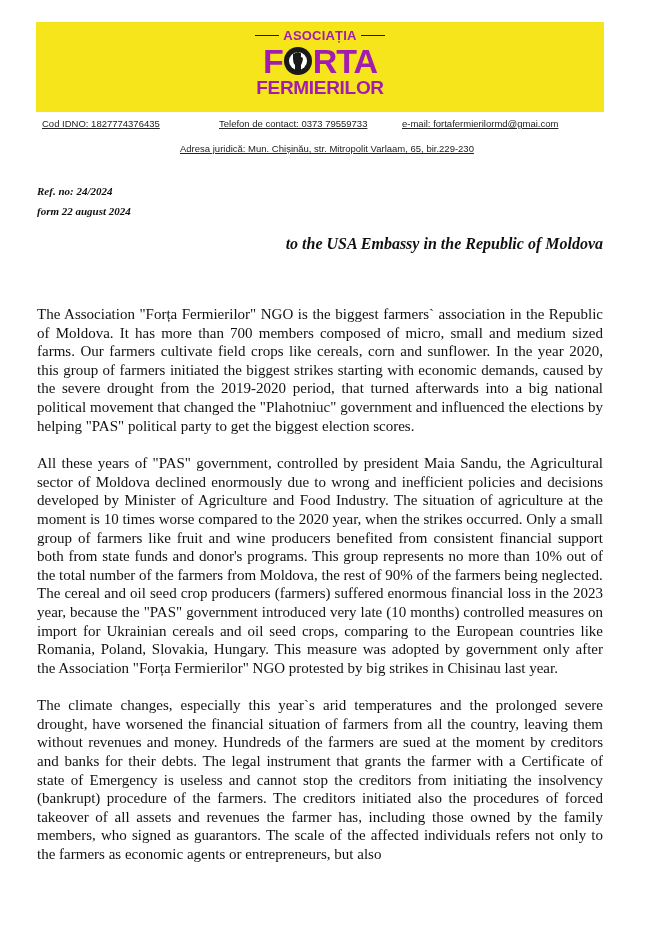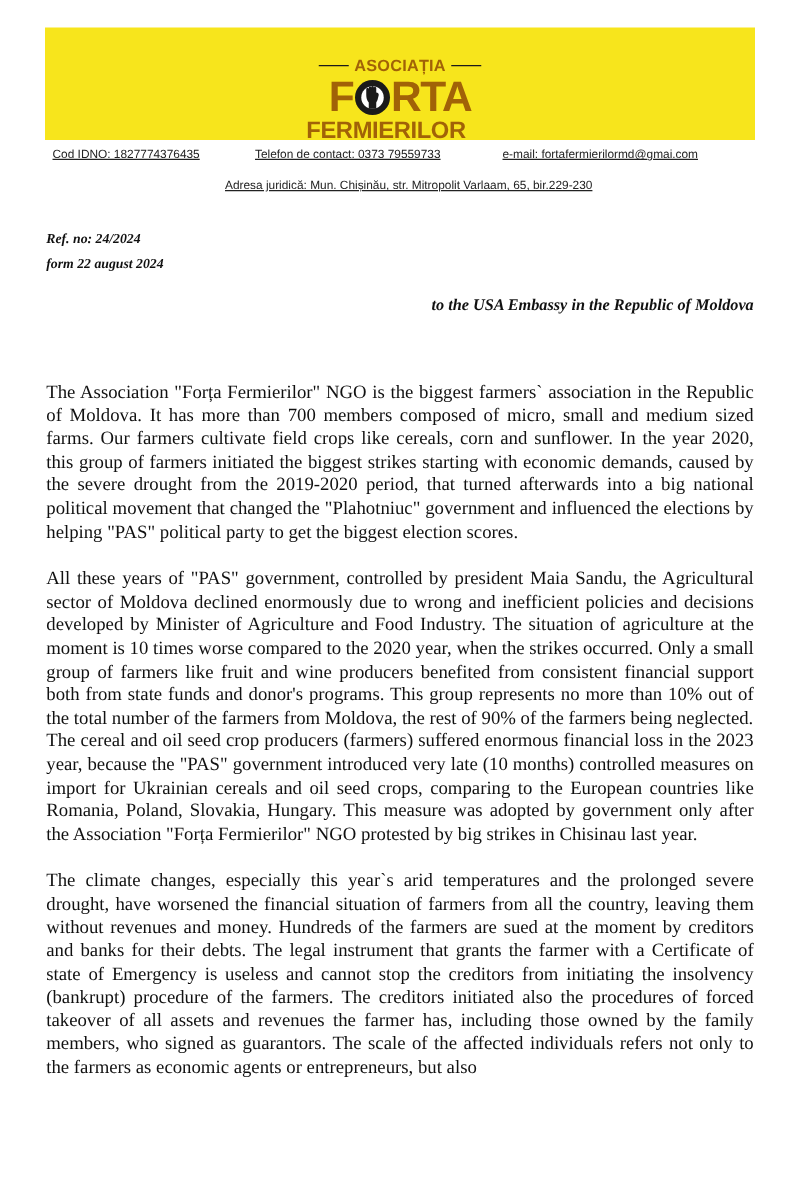--- a/index.html
+++ b/index.html
@@ -22,24 +22,24 @@
       width: 568px;
       height: 90px;
       background: #f7e51c;
     }
     .logo {
       position: absolute;
       left: 50%;
       top: 6px;
       transform: translateX(-50%);
       width: 150px;
+      text-align: center;
       font-family: "Liberation Sans", sans-serif;
       font-weight: bold;
-      color: #a16207;
-      margin-top: 17px;
+      color: #a21caf;
     }
     .logo-top {
       display: flex;
       align-items: center;
       justify-content: center;
       gap: 4px;
       font-size: 13px;
       line-height: 15px;
       letter-spacing: 0.2px;
     }
@@ -123,21 +123,21 @@
       font-size: 11px;
       line-height: 20px;
     }
     .recipients {
       position: absolute;
       right: 46px;
       top: 236px;
       text-align: left;
       font-style: italic;
       font-weight: bold;
-      font-size: 13px;
+      font-size: 16px;
       line-height: 16px;
     }
     .body-text {
       position: absolute;
       left: 37px;
       top: 305px;
       width: 566px;
       font-size: 15px;
       line-height: 18.6px;
       text-align: justify;
@@ -167,21 +167,21 @@
         </svg>
       </span>
       <span>RTA</span>
     </div>
     <div class="logo-bottom">FERMIERILOR</div>
   </div>
 </div>
 
 <div class="contact-row">
   <span style="left:0;">Cod IDNO:  1827774376435</span>
-  <span style="left:162px;">Telefon de contact:  0373 79559733</span>
+  <span style="left:177px;">Telefon de contact:  0373 79559733</span>
   <span style="left:360px;">e-mail: fortafermierilormd@gmai.com</span>
 </div>
 <div class="address">Adresa juridică: Mun. Chișinău, str. Mitropolit Varlaam, 65, bir.229-230</div>
 
 <div class="ref">
   <div>Ref. no: 24/2024</div>
   <div>form 22 august 2024</div>
 </div>
 
 <div class="recipients">

